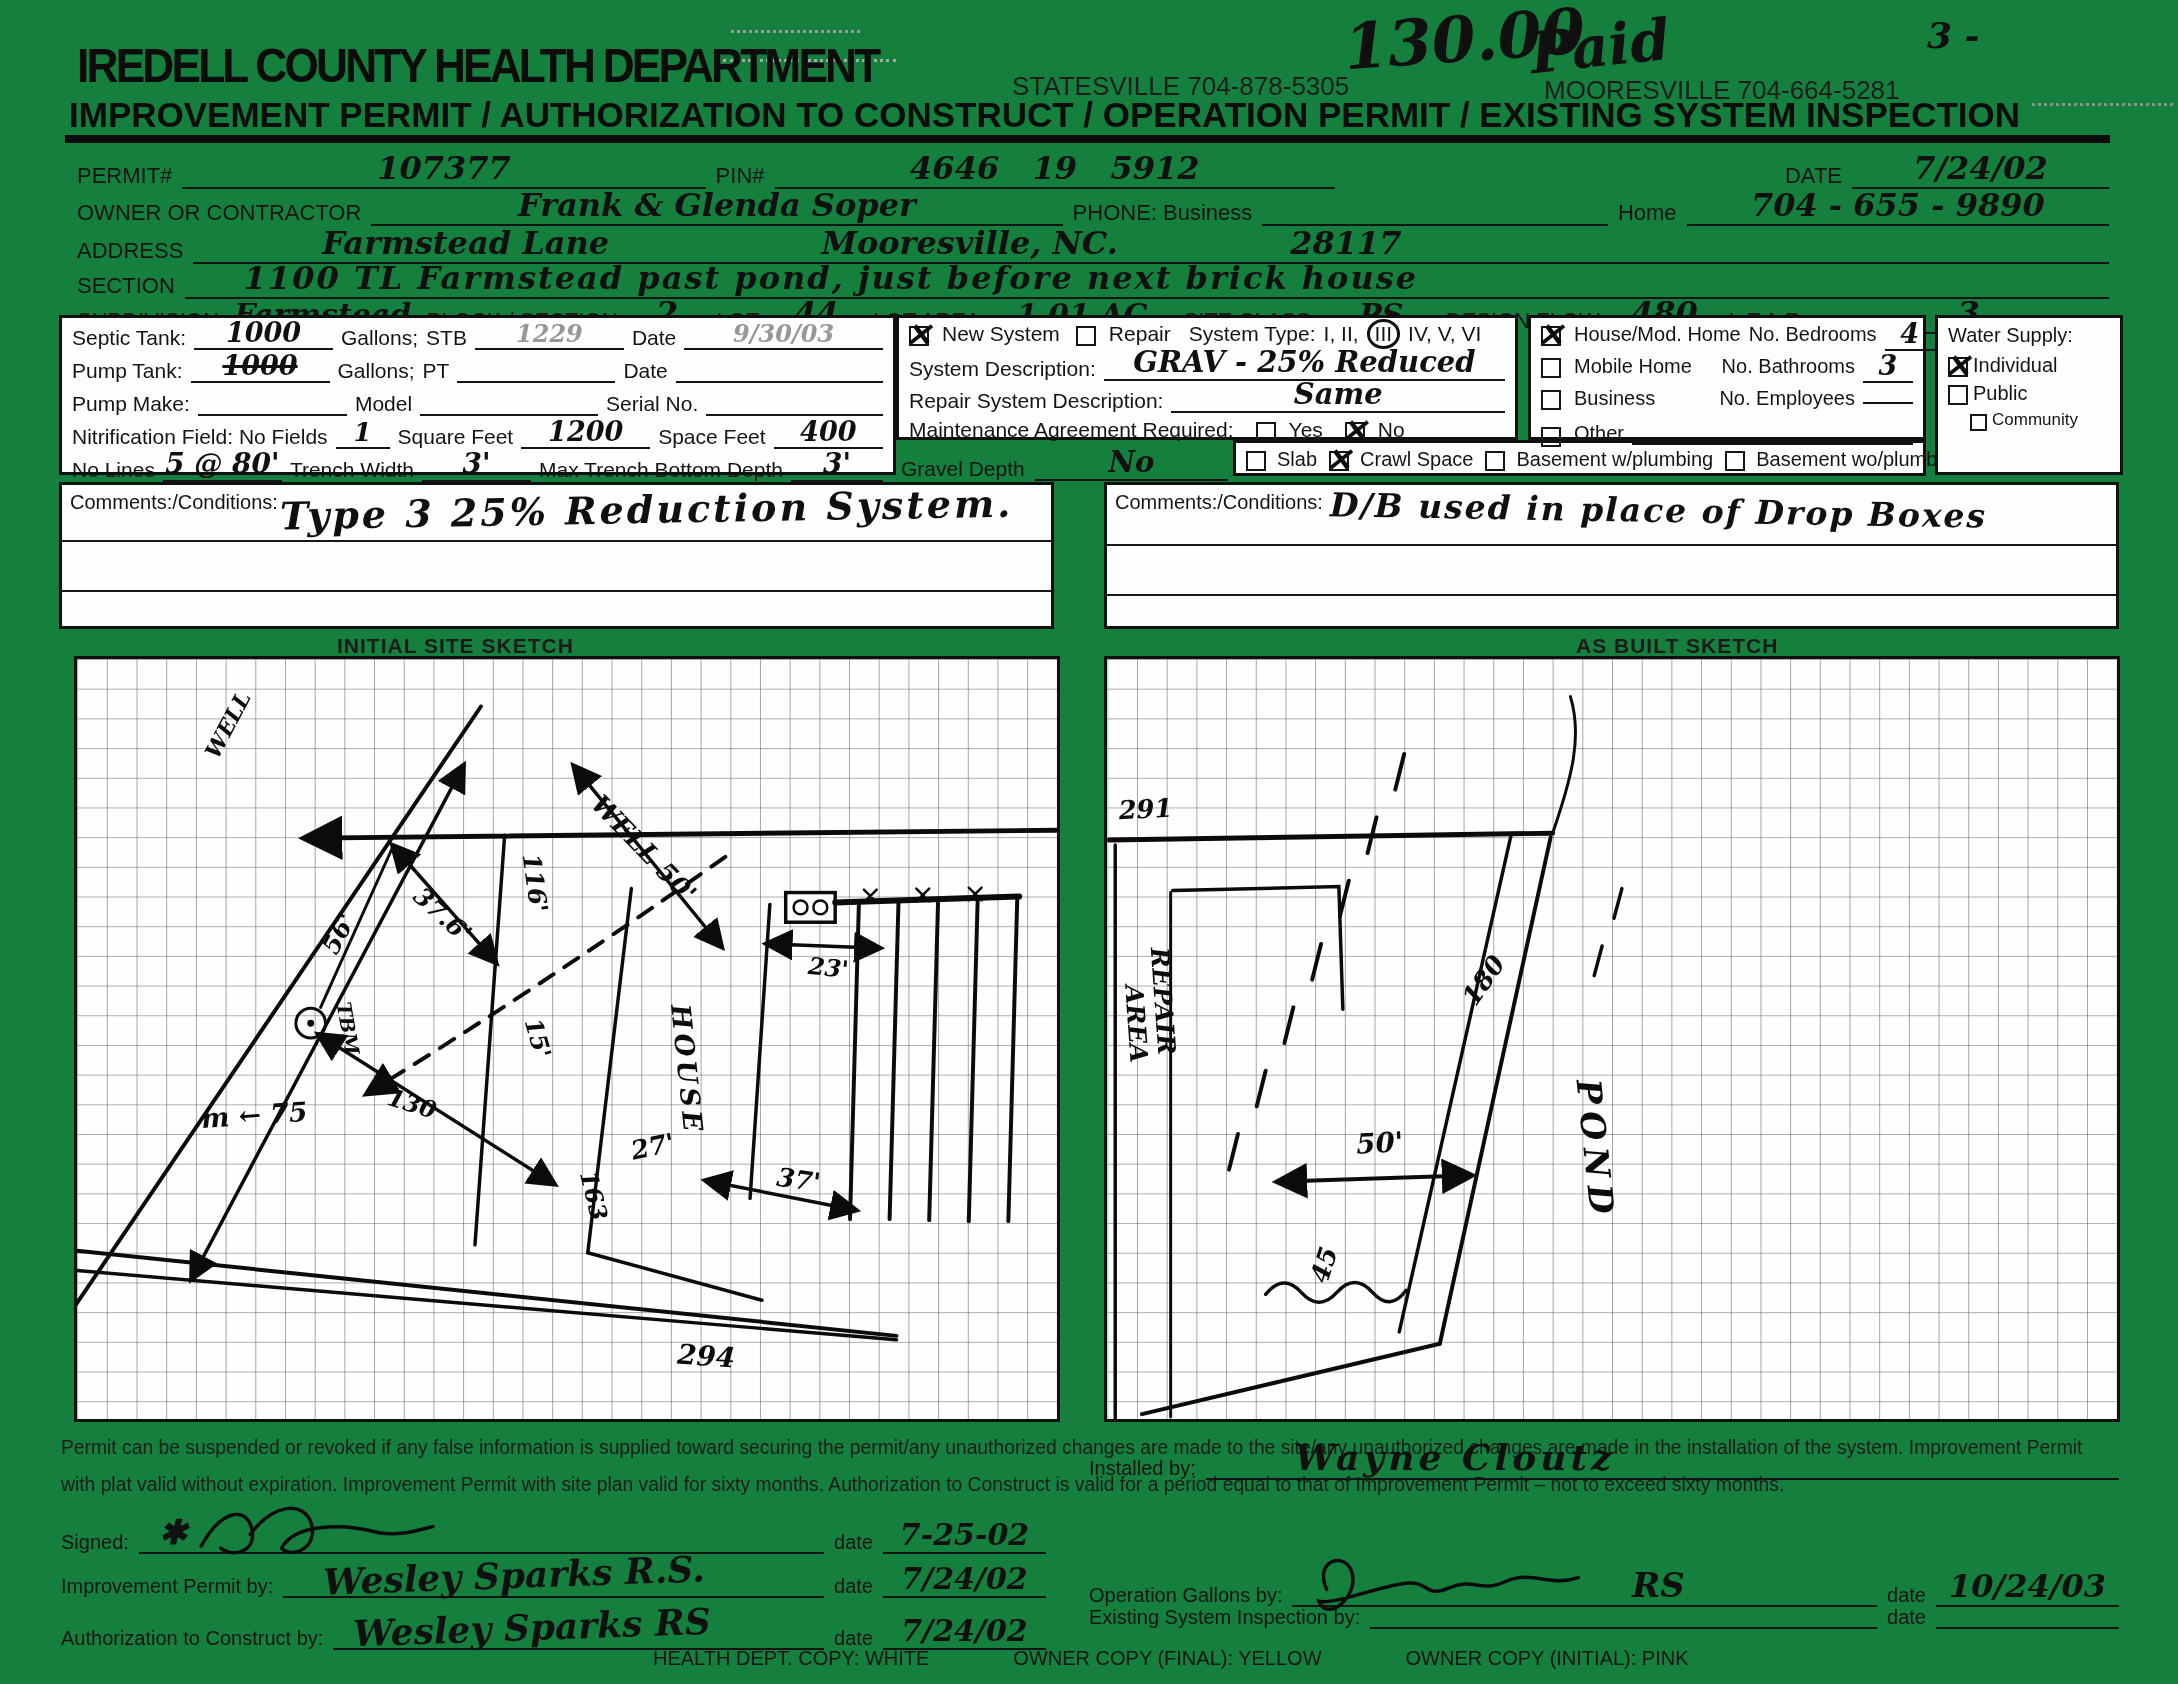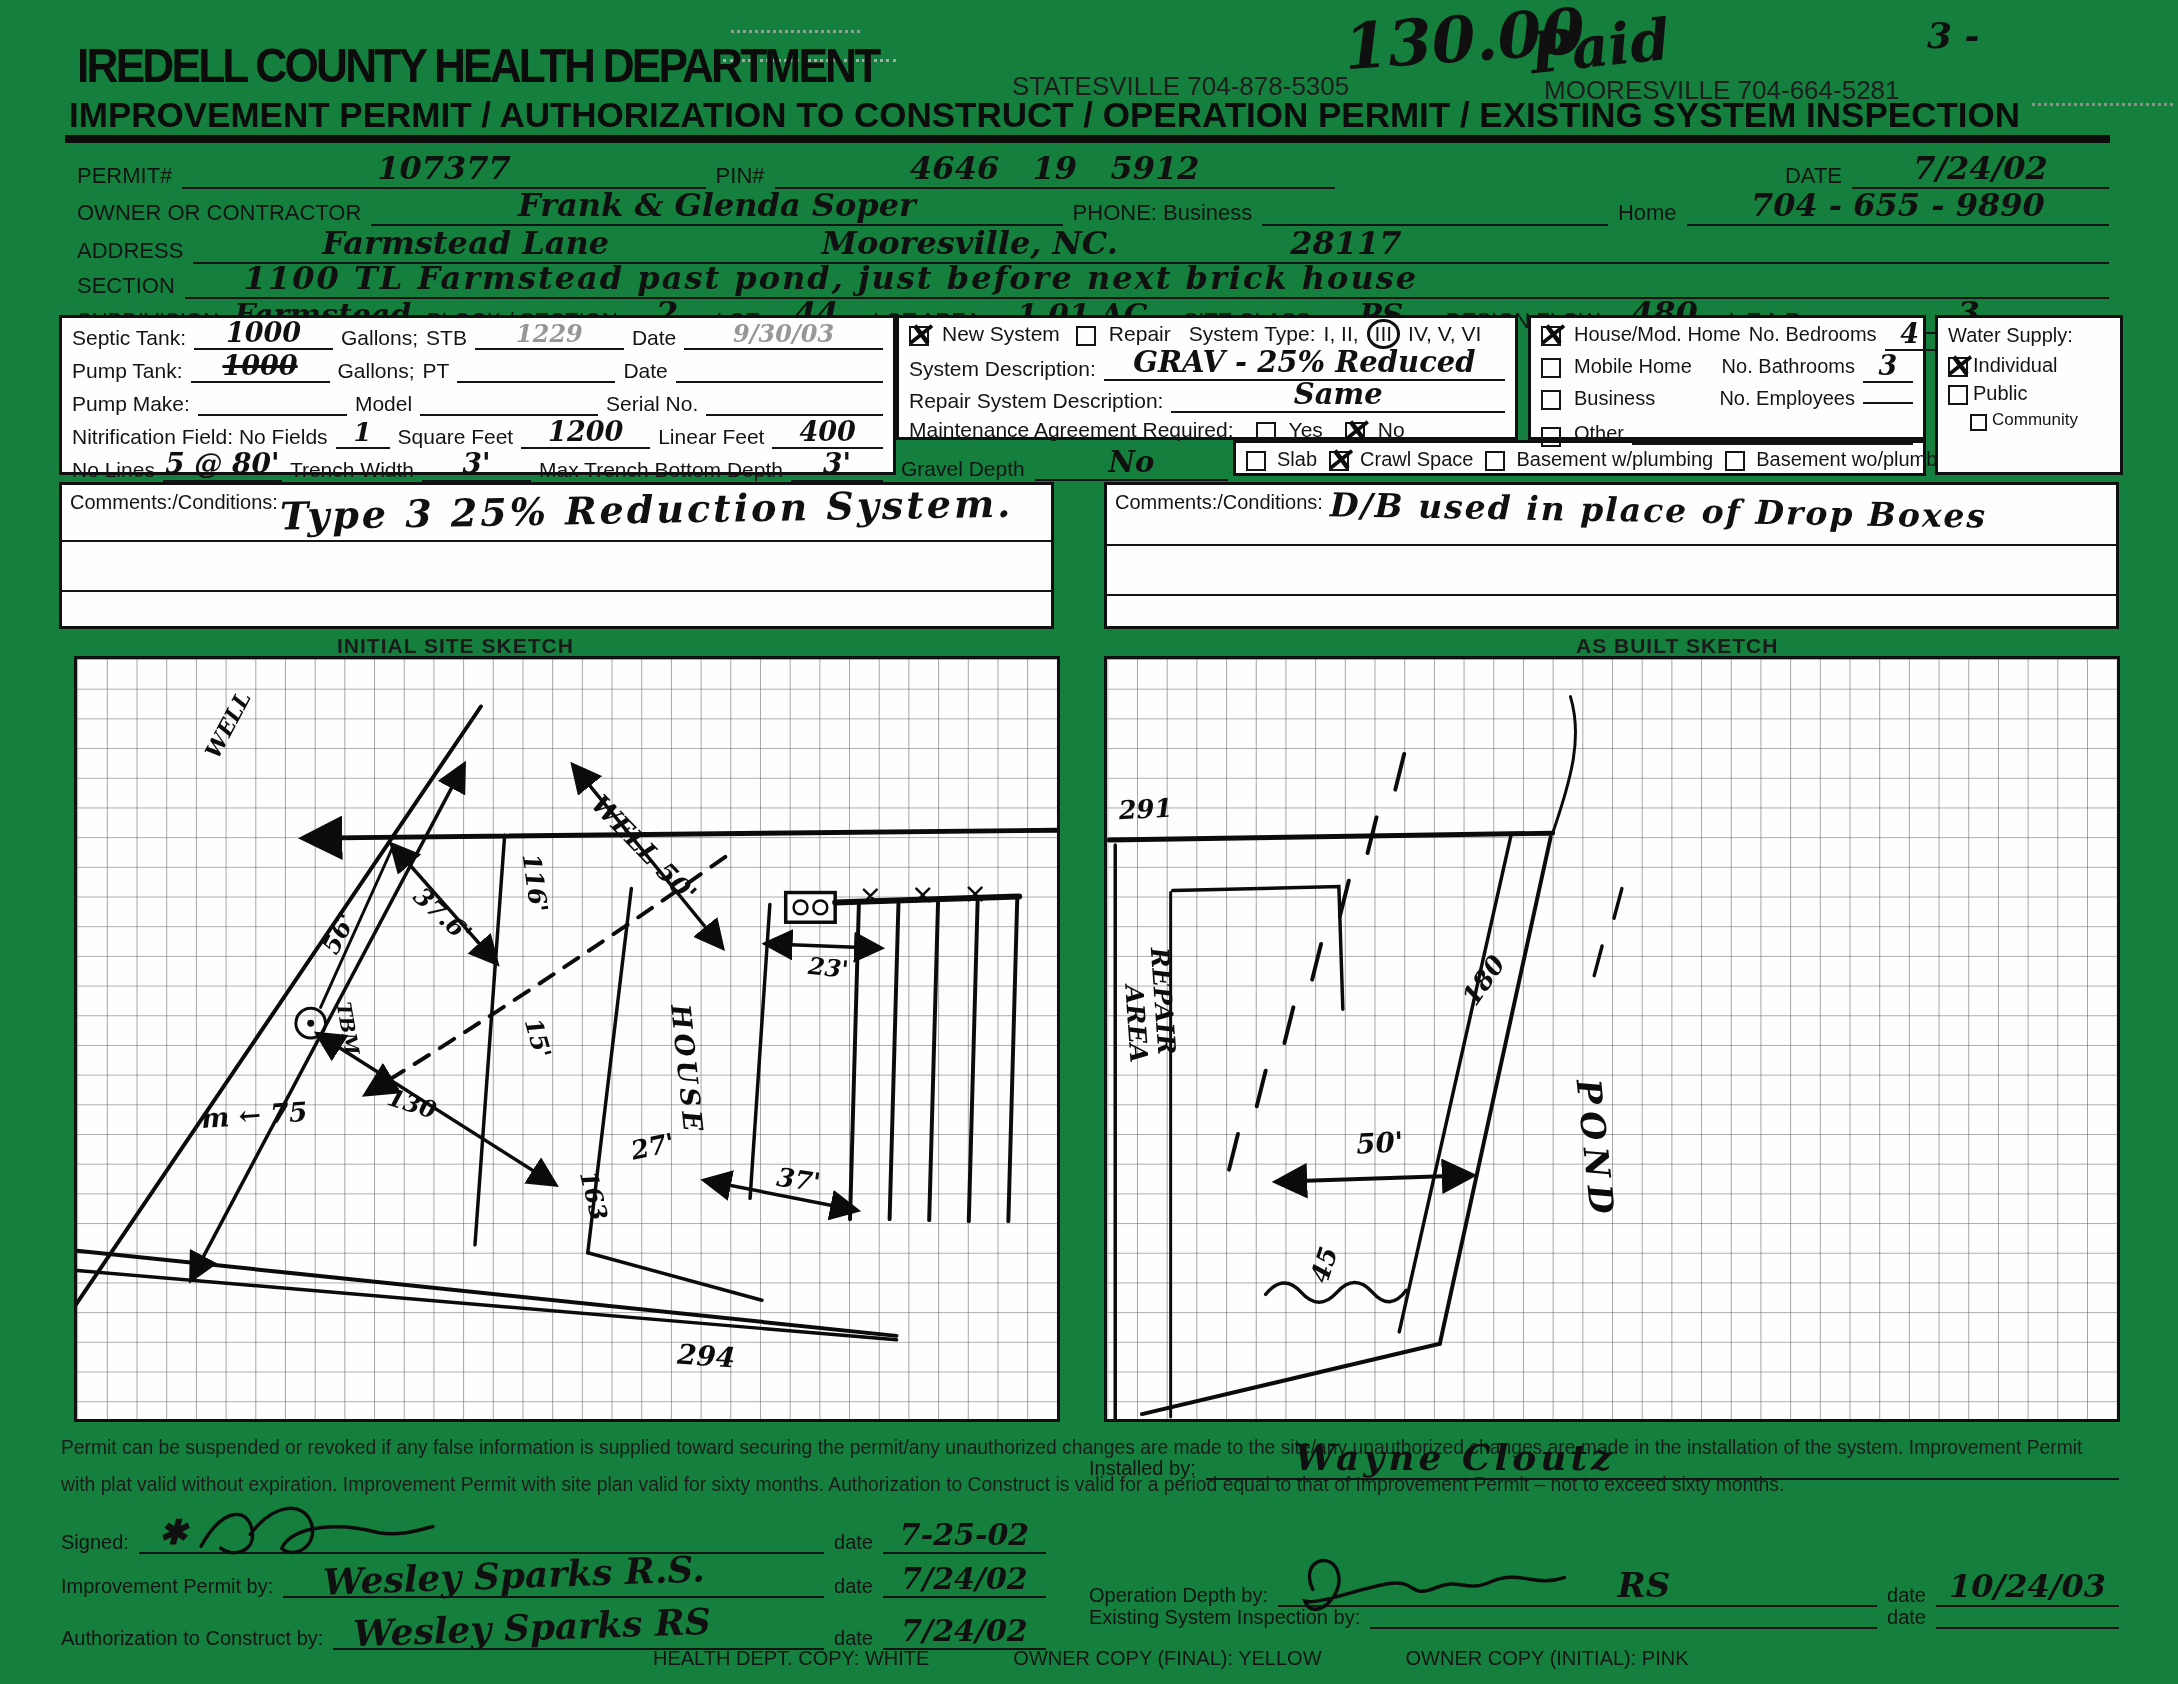--- a/index.html
+++ b/index.html
@@ -123,21 +123,21 @@
       <span class="lbl" style="font-size:21px;">Model</span>
       <span class="blank" style="flex:0 0 178px;"></span>
       <span class="lbl" style="font-size:21px;">Serial No.</span>
       <span class="blank fill"></span>
     </div>
     <div class="brow" style="height:31px;">
       <span class="lbl" style="font-size:21px;">Nitrification Field: No Fields</span>
       <span class="blank" style="flex:0 0 54px;"><span class="hw" style="font-size:26px;">1</span></span>
       <span class="lbl" style="font-size:21px;">Square Feet</span>
       <span class="blank" style="flex:0 0 129px;"><span class="hw" style="font-size:27px;">1200</span></span>
-      <span class="lbl" style="font-size:21px;">Linear Feet</span>
+      <span class="lbl" style="font-size:21px;">Space Feet</span>
       <span class="blank fill"><span class="hw" style="font-size:27px;">400</span></span>
     </div>
     <div class="brow" style="height:31px;">
       <span class="lbl" style="font-size:21px;">No Lines</span>
       <span class="blank" style="flex:0 0 119px;"><span class="hw" style="font-size:28px;">5 @ 80'</span></span>
       <span class="lbl" style="font-size:21px;">Trench Width</span>
       <span class="blank" style="flex:0 0 109px;"><span class="hw" style="font-size:28px;">3'</span></span>
       <span class="lbl" style="font-size:21px;">Max Trench Bottom Depth</span>
       <span class="blank fill"><span class="hw" style="font-size:28px;">3'</span></span>
     </div>
@@ -369,21 +369,21 @@
   </div>
 
   <div class="frow" style="left:1089px;top:1436px;width:1030px;">
     <span class="sig-lbl">Installed by:</span>
     <span class="blank fill" style="text-align:left;">
       <span class="hw" style="font-size:36px;margin-left:89px;letter-spacing:4px;">Wayne Cloutz</span>
     </span>
   </div>
 
   <div class="frow" style="left:1089px;top:1554px;width:1030px;">
-    <span class="sig-lbl">Operation Depth by:</span>
+    <span class="sig-lbl">Operation Gallons by:</span>
     <span class="blank fill" style="text-align:left;">
       <svg class="sig-svg" width="327" height="57" viewBox="0 0 330 58">
         <path d="M34 36 C20 6 54 -4 60 20 C66 44 34 70 26 48 C40 52 84 34 112 30 C140 26 132 46 160 34 C184 24 190 40 216 28 C244 16 260 34 290 24" stroke="#0b0b0b" stroke-width="3.5" fill="none" stroke-linecap="round"></path>
       </svg>
       <span class="hw" style="font-size:34px;margin-left:8px;">RS</span>
     </span>
     <span class="sig-lbl">date</span>
     <span class="blank" style="flex:0 0 183px;"><span class="hw" style="font-size:32px;">10/24/03</span></span>
   </div>
 

